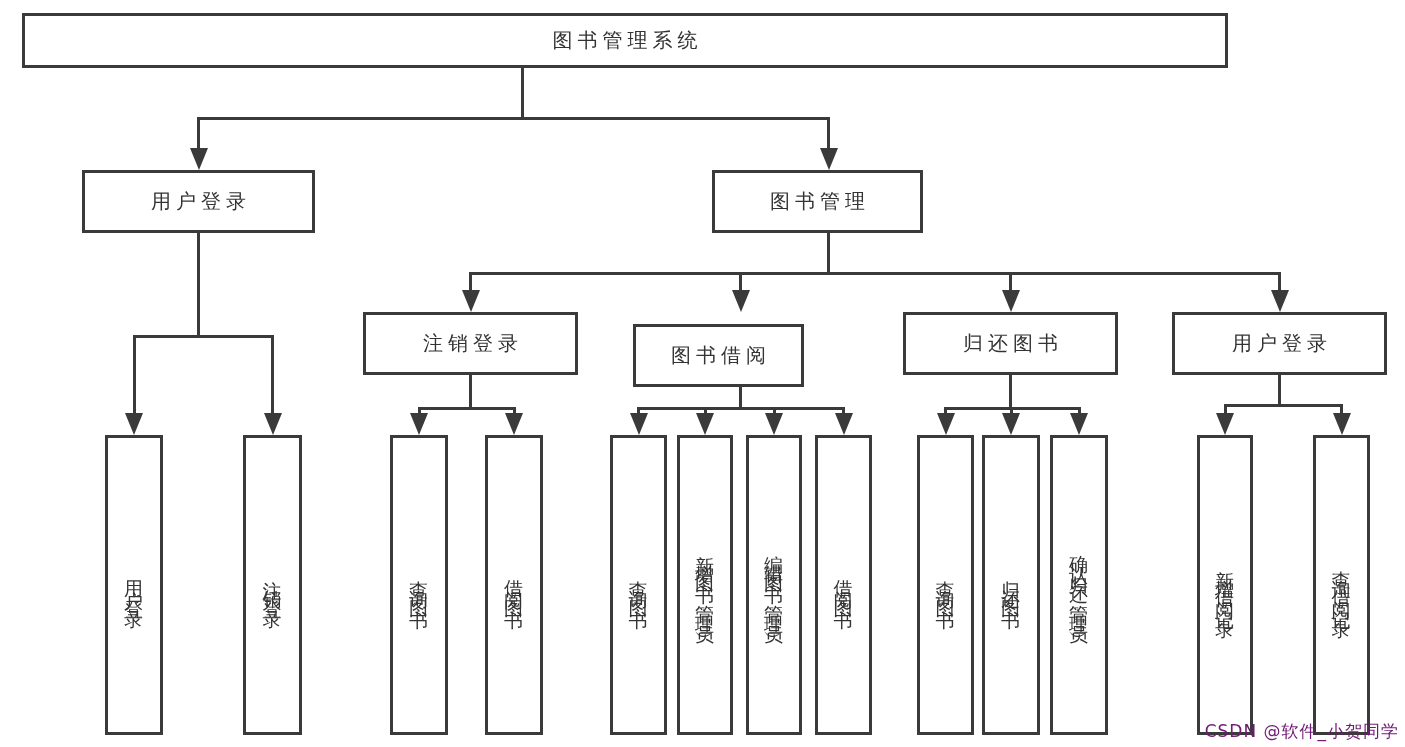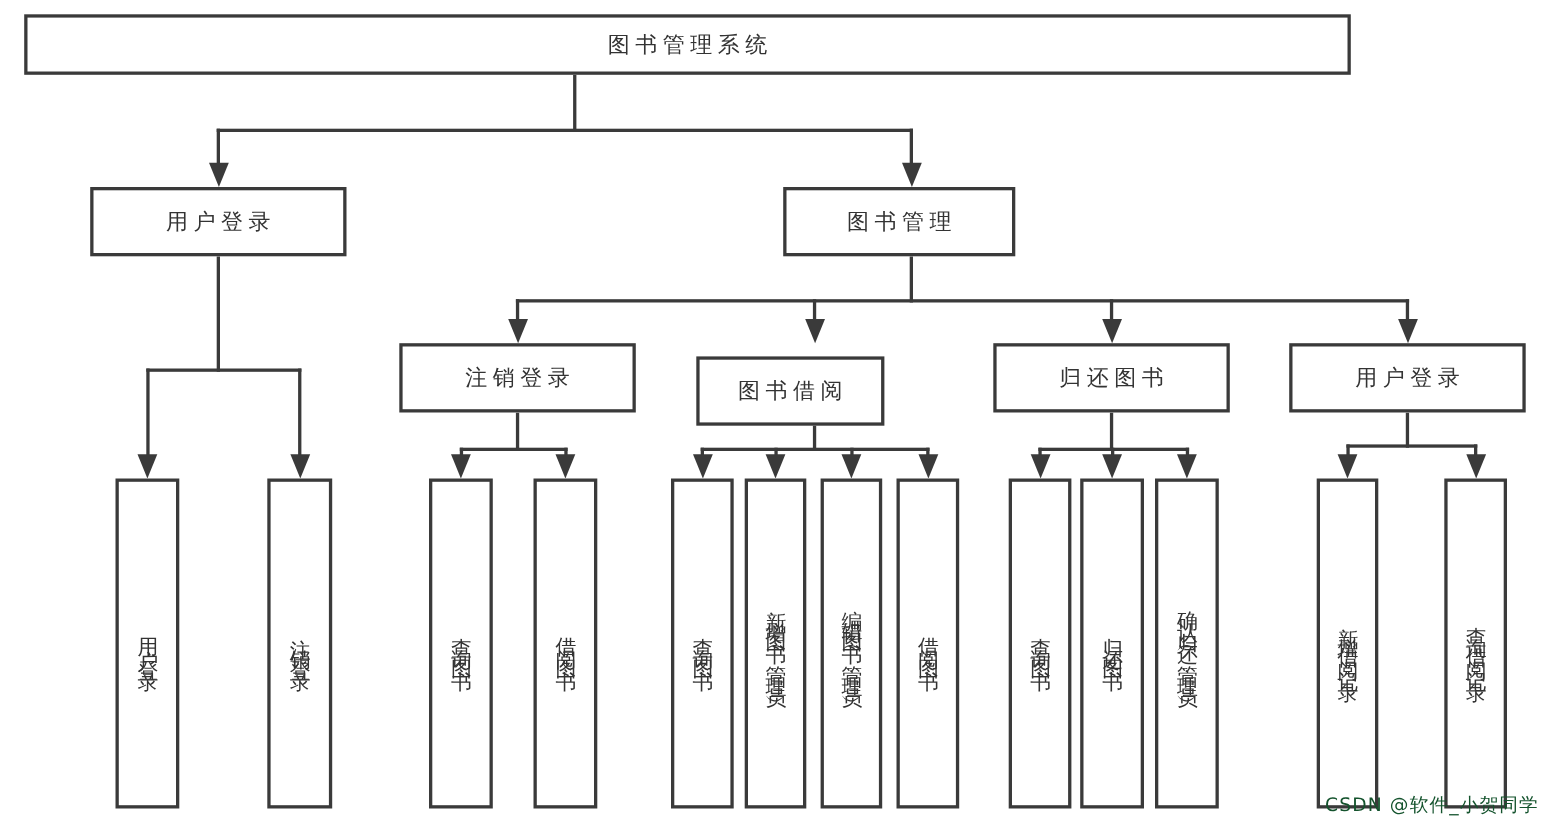--- a/index.html
+++ b/index.html
@@ -173,14 +173,14 @@
       <div class="node v" style="left: 1050px; top: 435px; width: 58px; height: 300px;">
         <span class="label">确认归还（管理员）</span>
       </div>
       <div class="node v" style="left: 1197px; top: 435px; width: 56px; height: 300px;">
         <span class="label">新增借阅记录</span>
       </div>
       <div class="node v" style="left: 1313px; top: 435px; width: 57px; height: 300px;">
         <span class="label">查询借阅记录</span>
       </div>
     </div>
-  <div class="watermark" style="color: #14532d;">CSDN @软件_小贺同学</div>
+  <div class="watermark" style="color: #701a75;">CSDN @软件_小贺同学</div>
 </div>
 
 </body></html>

